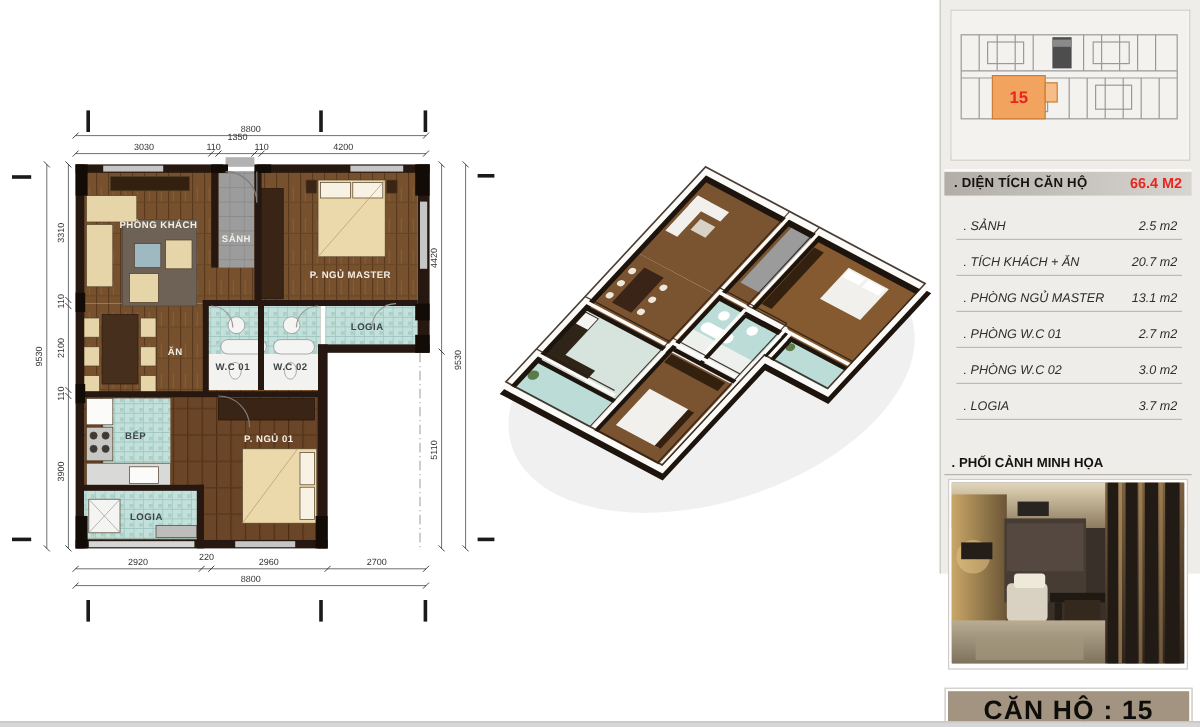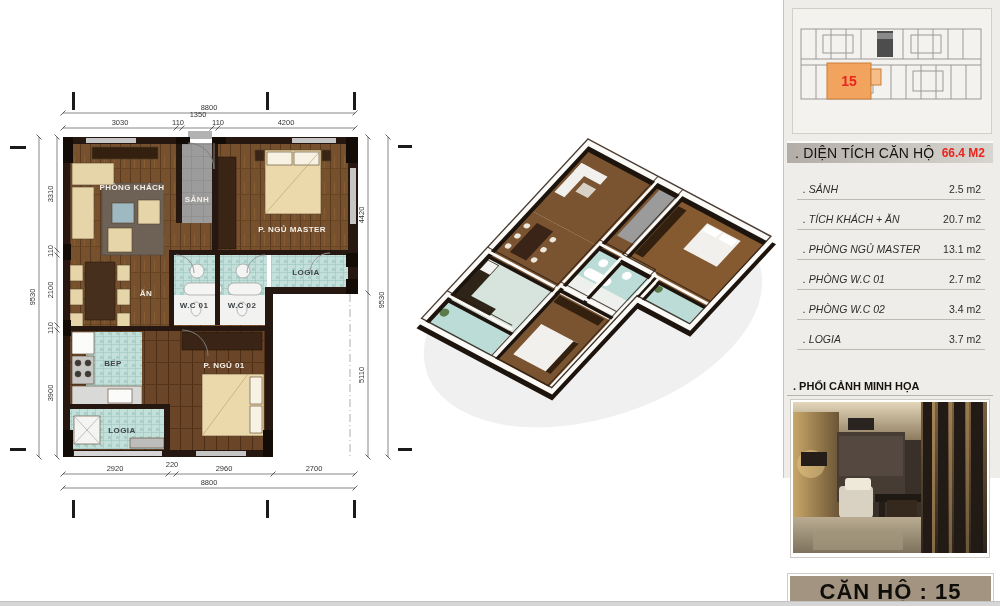--- a/index.html
+++ b/index.html
@@ -8,27 +8,27 @@
   .abs{position:absolute;}
   
   #sidebar{left:783px;top:0;width:217px;height:478px;background:#efede9;
            border-left:1px solid #c8c5bf;}
   #keyplan-card{position:absolute;left:8px;top:8px;width:198px;height:124px;
                 background:#f6f4f0;border:1px solid #d2cfc9;}
   #area-header{position:absolute;left:3px;top:141px;width:206px;height:22px;
                background:linear-gradient(90deg,#b2aea7,#d8d5d0);
                display:flex;align-items:center;justify-content:space-between;
                padding:0 8px;box-sizing:border-box;border-top:2px solid #fbfaf8;}
-  #area-header .lbl{font-weight:normal;font-size:14px;color:#16130f;letter-spacing:.2px;}
+  #area-header .lbl{font-weight:bold;font-size:11px;color:#16130f;letter-spacing:.2px;}
   #area-header .val{font-weight:bold;font-size:12px;color:#e8251f;text-align:center;}
   #room-list{position:absolute;left:13px;top:170px;width:188px;}
   .rrow{height:25px;display:flex;justify-content:space-between;align-items:flex-end;
         border-bottom:1px solid #bdbab3;padding:0 4px 4px 6px;}
   .rrow .rl{font-style:italic;font-size:10.5px;color:#2d2d2d;}
-  .rrow .rv{font-size:10.5px;color:#2d2d2d;}
+  .rrow .rv{font-style:italic;font-size:10.5px;color:#2d2d2d;}
   #persp-header{position:absolute;left:3px;top:377px;width:206px;height:19px;
                 font-weight:bold;font-size:11px;color:#16130f;
                 padding:3px 0 0 6px;box-sizing:border-box;
                 border-bottom:1px solid #b6b3ac;}
   #photo-card{position:absolute;left:6px;top:399px;width:200px;height:159px;
               background:#fff;border:1px solid #cfccc6;padding:2px;box-sizing:border-box;}
   #unit-bar{position:absolute;left:4px;top:574px;width:205px;height:35px;
             background:#a29480;border:2px solid #fff;outline:1px solid #cfccc6;
             box-sizing:border-box;display:flex;align-items:center;justify-content:center;
             font-size:22px;font-weight:bold;color:#0f0d0a;letter-spacing:1px;}
@@ -383,21 +383,21 @@
     <div class="rrow">
       <span class="rl">. PHÒNG NGỦ MASTER</span>
       <span class="rv">13.1 m2</span>
       </div>
     <div class="rrow">
       <span class="rl">. PHÒNG W.C 01</span>
       <span class="rv">2.7 m2</span>
       </div>
     <div class="rrow">
       <span class="rl">. PHÒNG W.C 02</span>
-      <span class="rv">3.4 m2</span>
+      <span class="rv">3.0 m2</span>
       </div>
     <div class="rrow">
       <span class="rl">. LOGIA</span>
       <span class="rv">3.7 m2</span>
       </div>
   </div>
 
   <div id="persp-header">. PHỐI CẢNH MINH HỌA</div>
 
   <div id="photo-card">

